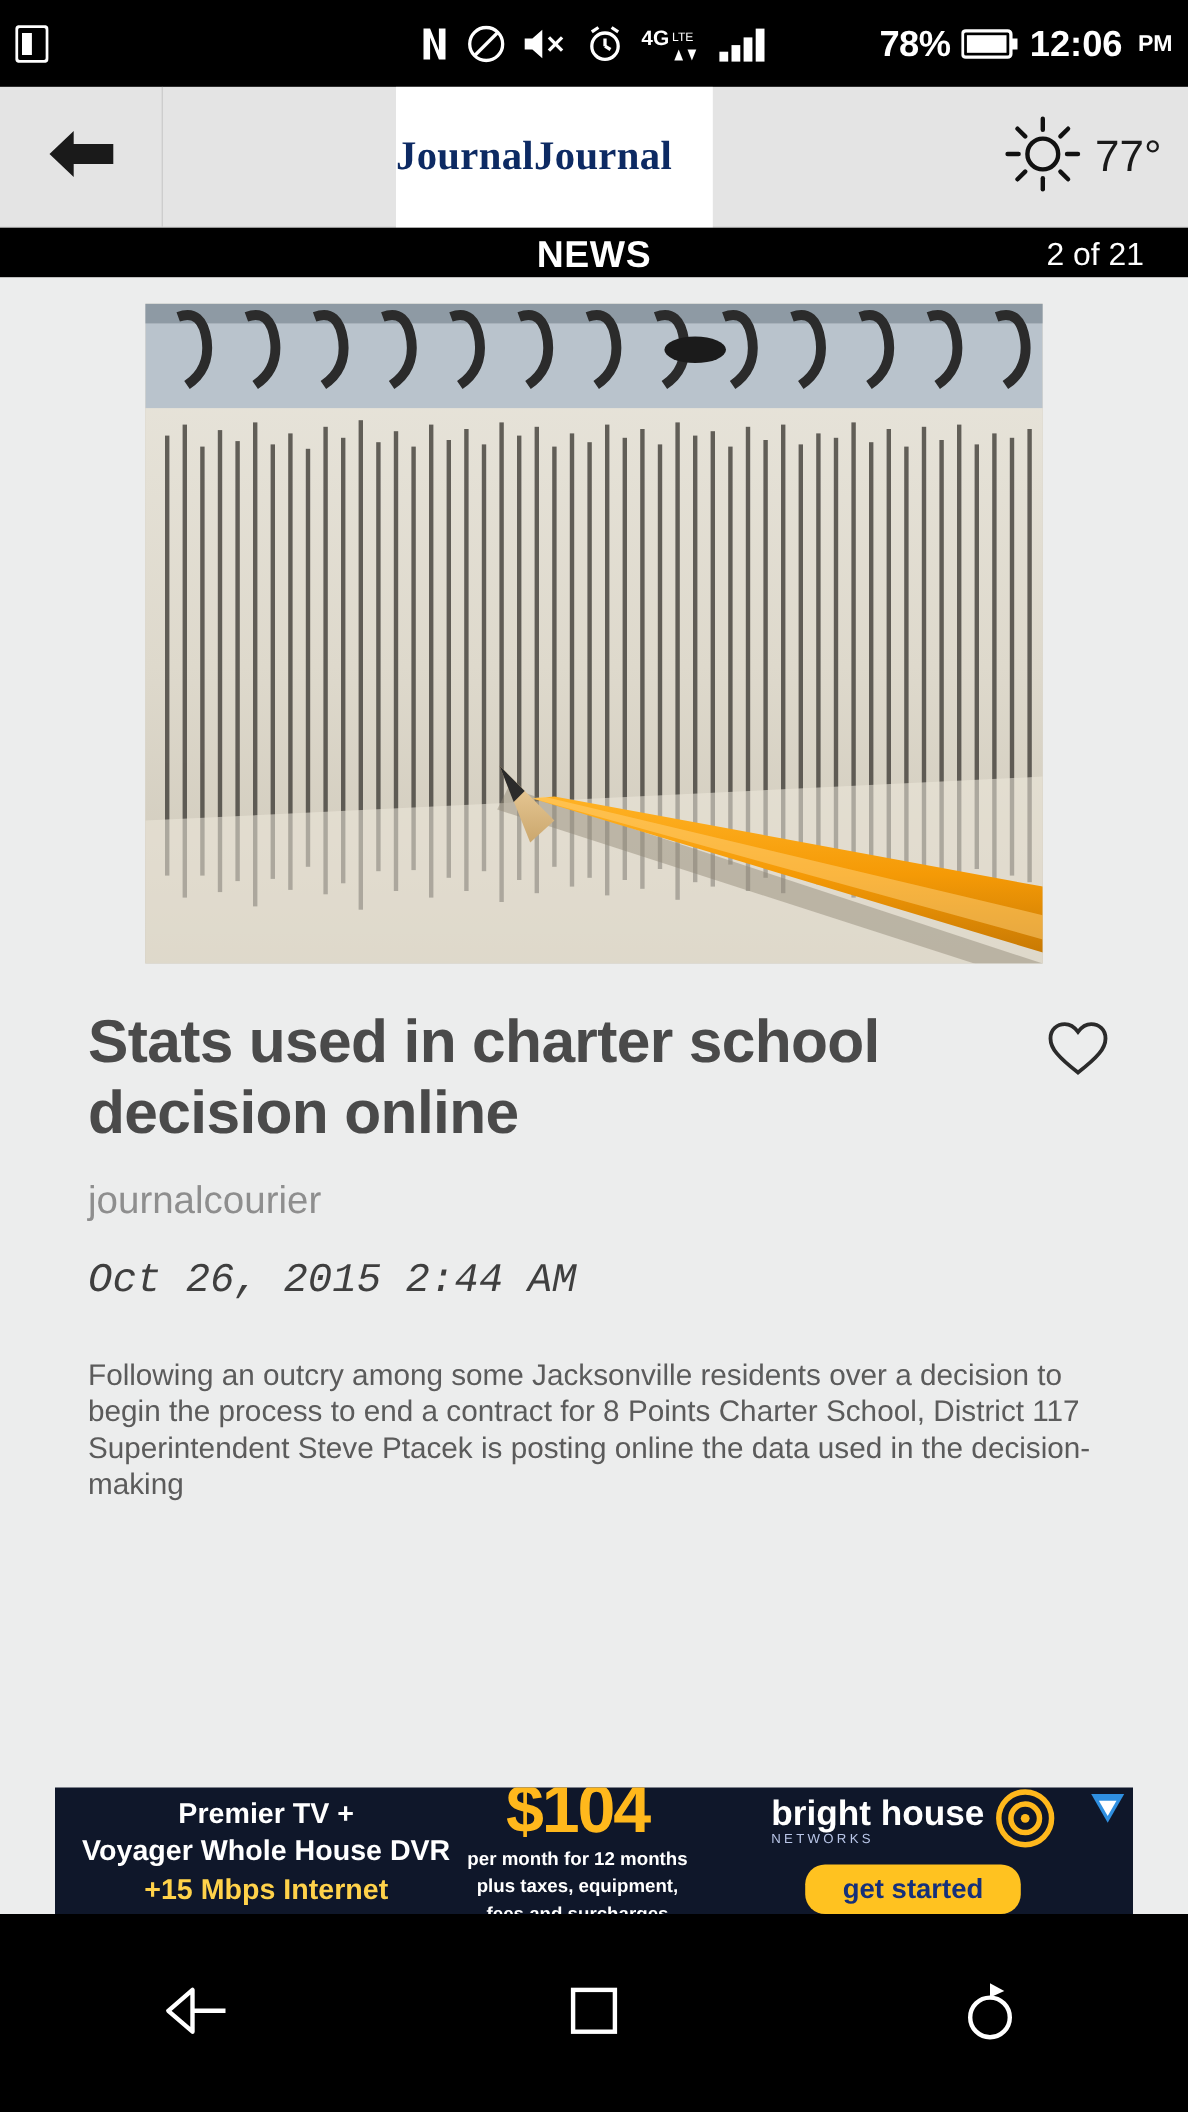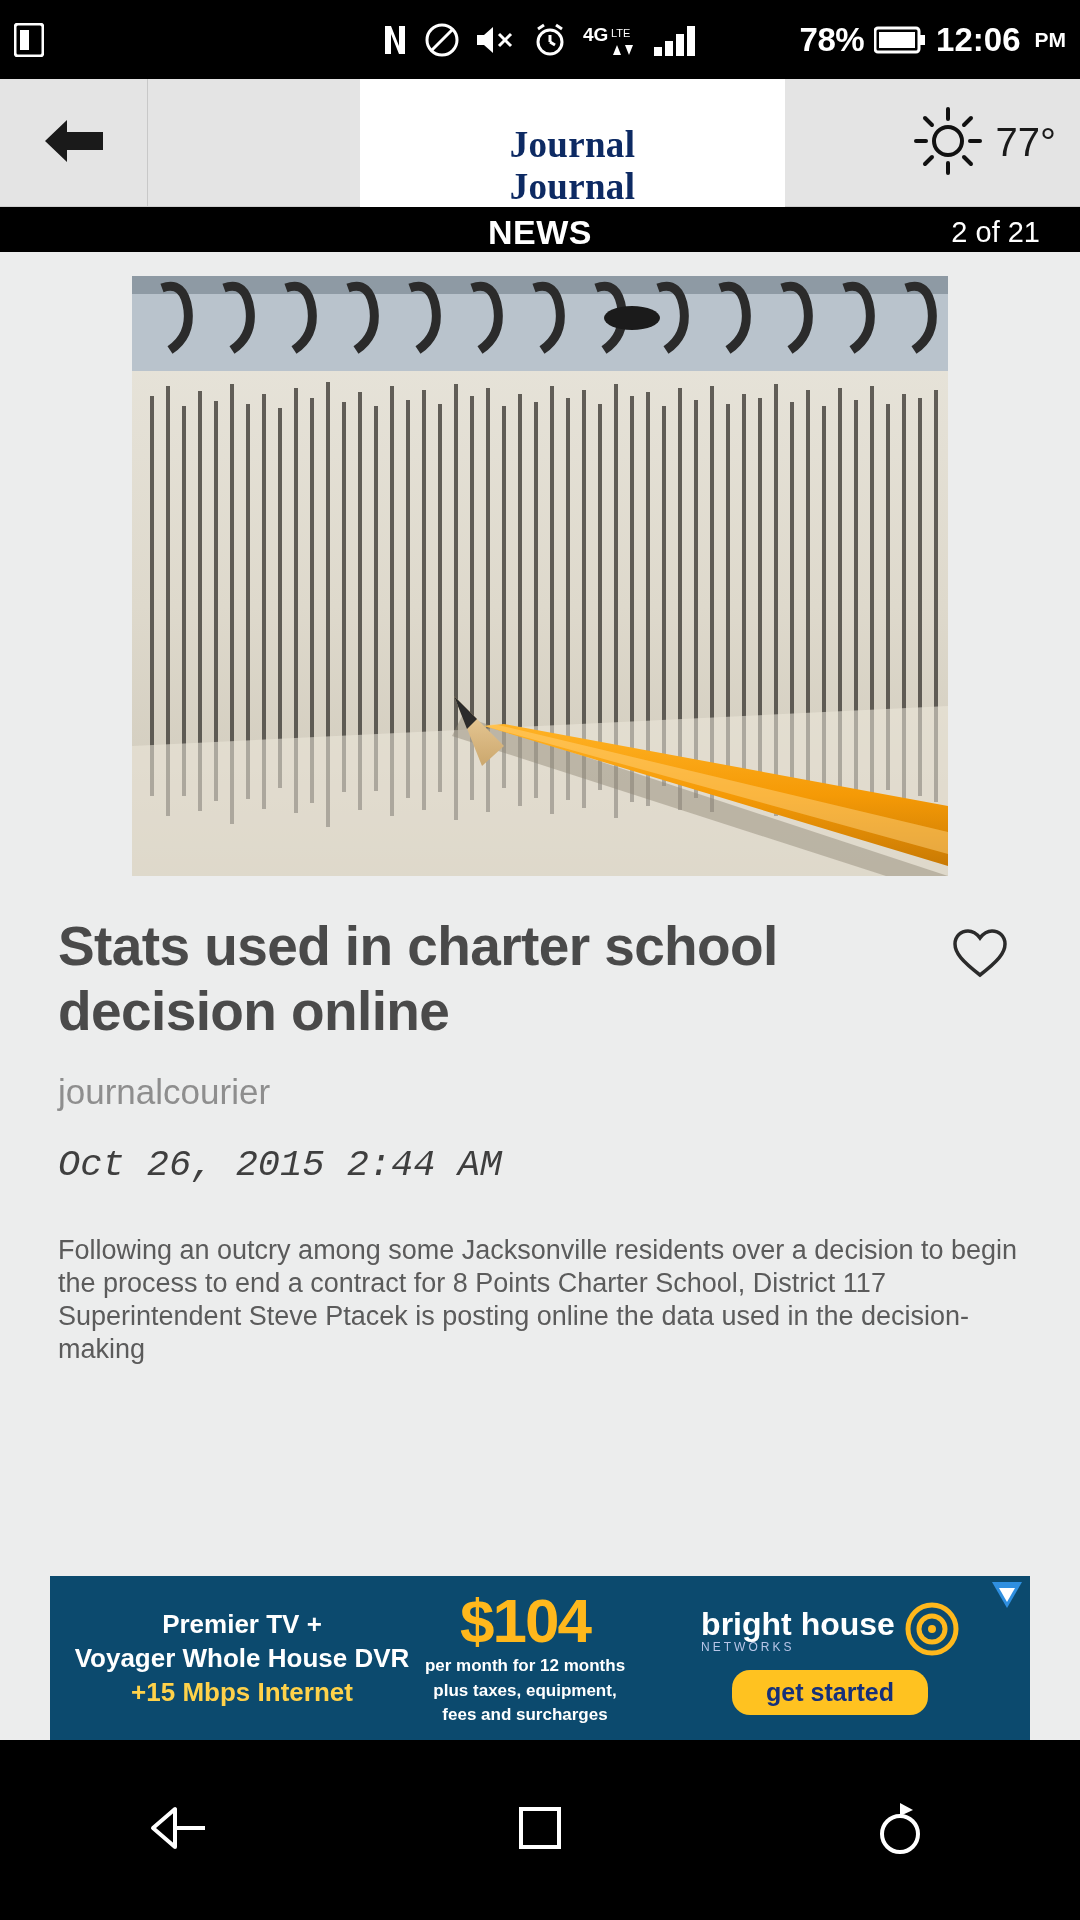--- a/index.html
+++ b/index.html
@@ -63,27 +63,27 @@
     height:100%;
     display:flex;
     align-items:center;
     justify-content:center;
     border-right:1px solid #c8c8c8;
   }
   .masthead {
     position:absolute;
     left:360px;
     top:0;
-    width:425px;
+    width:288px;
     height:128px;
     background:#ffffff;
     display:flex;
-    flex-direction:column;
-    align-items:center;
-    justify-content:flex-end;
+    flex-direction:row;
+    align-items:center;
+    justify-content:flex-start;
     line-height:1.12;
   }
   .masthead span {
     font-family:"Liberation Serif", serif;
     font-weight:bold;
     font-size:37px;
     color:#0d2a63;
     letter-spacing:0.3px;
   }
   .weather {
@@ -133,21 +133,21 @@
   .hero {
     width:816px;
     height:600px;
     margin:24px auto 0;
     position:relative;
     overflow:hidden;
     background:#d8d3c8;
   }
   .hero svg { display:block; width:100%; height:100%; }
 
-  .article-body { padding:0 58px; }
+  .article-body { padding:0 58px;margin-left:22px; }
 
   .headline-row {
     display:flex;
     align-items:flex-start;
     margin-top:38px;
   }
   .headline {
     flex:1;
     font-size:55px;
     font-weight:bold;
@@ -179,22 +179,22 @@
     line-height:1.22;
     color:#5b5b5b;
   }
 
   
   .ad {
     position:absolute;
     left:50px;
     bottom:0;
     width:980px;
-    height:164px;
-    background:#0c4a6e;
+    height:115px;
+    background:#0f172a;
     overflow:hidden;
     display:flex;
     align-items:center;
   }
   .ad-l {
     width:370px;
     padding-left:14px;
     text-align:center;
     color:#ffffff;
     line-height:1.32;

